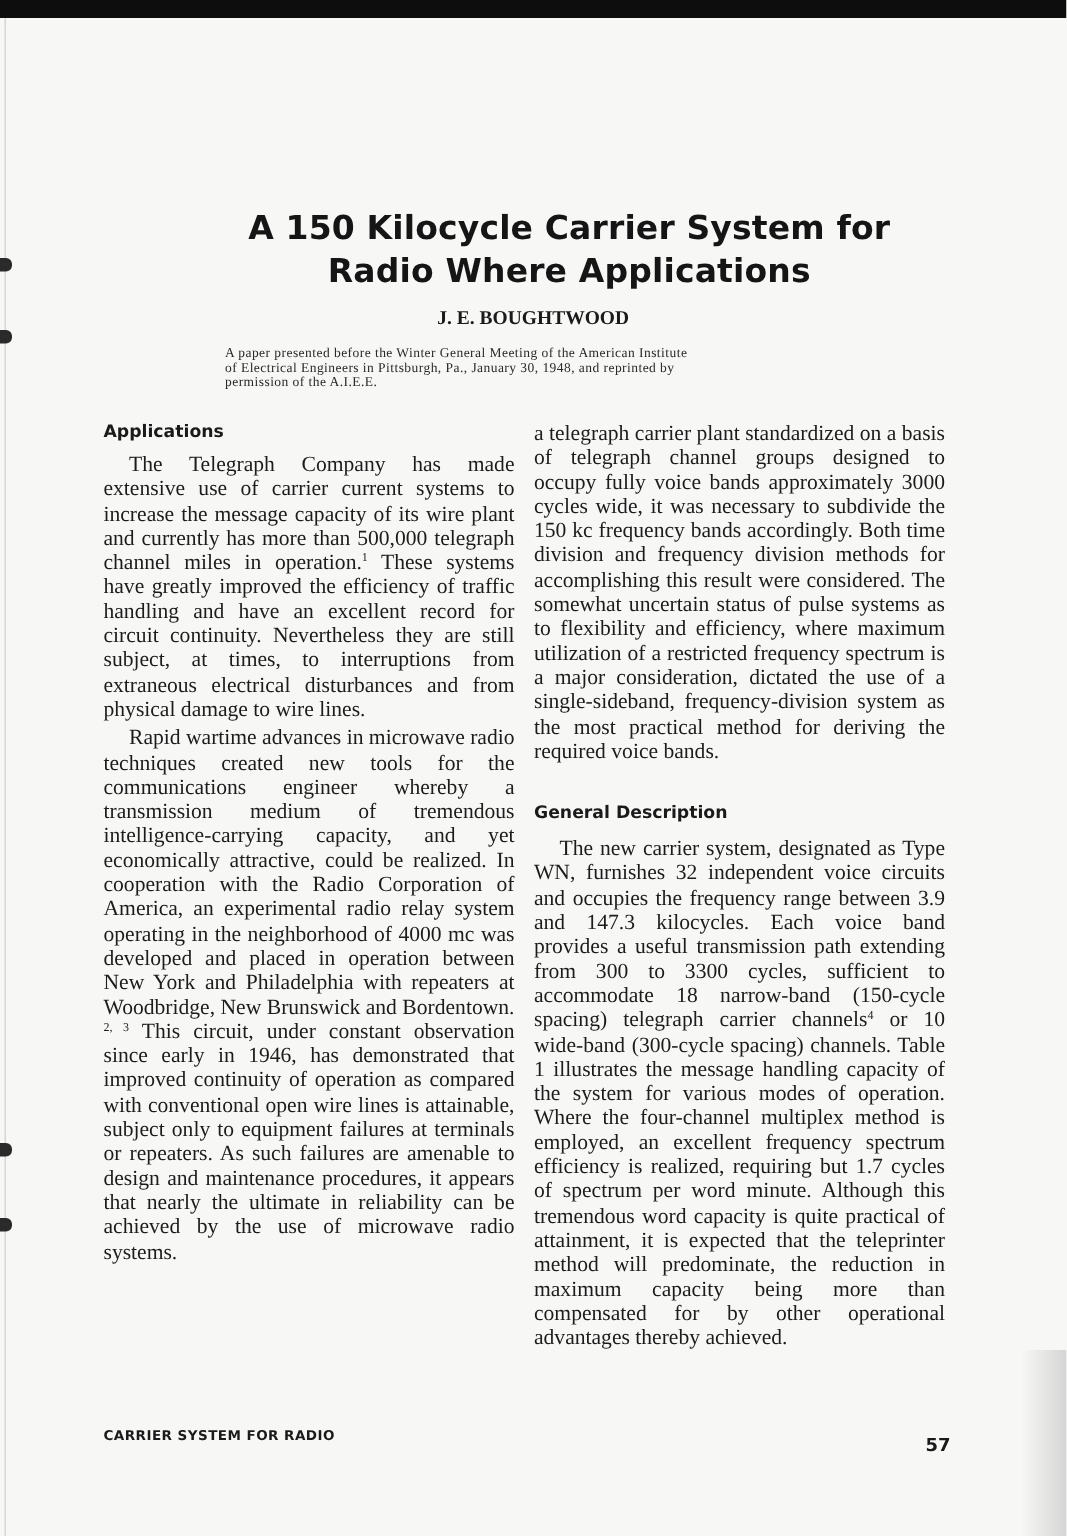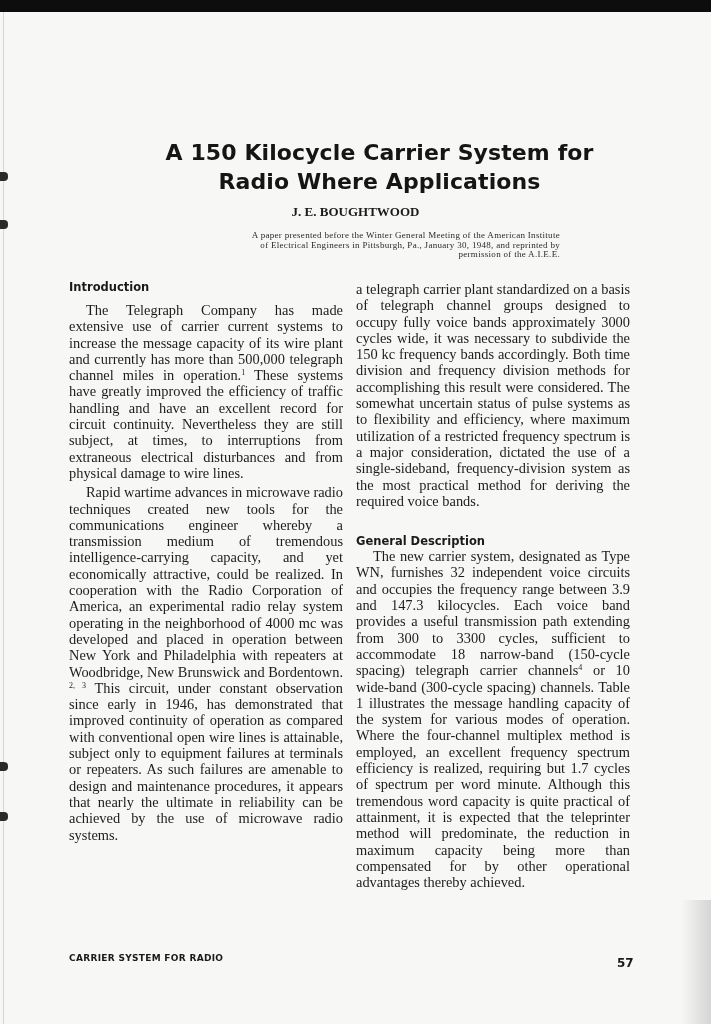--- a/index.html
+++ b/index.html
@@ -18,38 +18,38 @@
   .title {
     position:absolute; left:0; width:711px; top:138px; text-align:center;
     font-family:"DejaVu Sans","Liberation Sans",sans-serif; font-weight:bold;
     font-size:22px; line-height:29px; color:#151515; letter-spacing:0.1px;margin-left:24px;
   }
   .author {
     position:absolute; left:0; width:711px; top:204px; text-align:center;
     font-family:"Liberation Serif",serif; font-weight:bold; font-size:13px; color:#1a1a1a;
   }
   .note {
-    position:absolute; left:150px; width:410px; top:231px; text-align:right;
+    position:absolute; left:150px; width:410px; top:231px; text-align:left;
     font-size:9px; line-height:9.6px; color:#2a2a2a; letter-spacing:0.3px;
   }
   .col {
     position:absolute; top:280px; width:274px;
     font-size:14.4px; line-height:16.3px; text-align:justify;
   }
   .col.left { left:69px; }
   .col.right { left:356px; top:281px; }
   .col p { margin:0; text-indent:17px; }
   .col p.noindent { text-indent:0; }
   .col p + p { margin-top:3px; }
   .heading {
     font-family:"DejaVu Sans","Liberation Sans",sans-serif; font-weight:bold;
     font-size:11.5px; line-height:14px; color:#1a1a1a; text-align:left;
   }
   .col.left .heading { margin-bottom:8px; }
-  .col.right .heading { margin-top:25px; }
+  .col.right .heading { margin-top:25px; margin-bottom:10px; }
   sup { font-size:8px; line-height:0; vertical-align:5px; }
   .footer-left {
     position:absolute; left:69px; top:953px;
     font-family:"DejaVu Sans","Liberation Sans",sans-serif; font-weight:bold;
     font-size:9px; letter-spacing:0.3px; color:#1a1a1a;
   }
   .footer-right {
     position:absolute; left:617px; top:956px;
     font-family:"DejaVu Sans","Liberation Sans",sans-serif; font-weight:bold;
     font-size:12px; color:#1a1a1a;
@@ -73,21 +73,21 @@
 
 <div class="author">J. E. BOUGHTWOOD</div>
 
 <div class="note">
   <div>A paper presented before the Winter General Meeting of the American Institute</div>
   <div>of Electrical Engineers in Pittsburgh, Pa., January 30, 1948, and reprinted by</div>
   <div>permission of the A.I.E.E.</div>
 </div>
 
 <div class="col left">
-  <div class="heading">Introduction</div>
+  <div class="heading">Applications</div>
   <p><span>The Telegraph Company has made extensive use of carrier current systems to increase the message capacity of its wire plant and currently has more than 500,000 telegraph channel miles in operation.</span><sup>1</sup><span> These systems have greatly improved the efficiency of traffic handling and have an excellent record for circuit continuity. Nevertheless they are still subject, at times, to interruptions from extraneous electrical disturbances and from physical damage to wire lines.</span></p>
   <p><span>Rapid wartime advances in microwave radio techniques created new tools for the communications engineer whereby a transmission medium of tremendous intelligence-carrying capacity, and yet economically attractive, could be realized. In cooperation with the Radio Corporation of America, an experimental radio relay system operating in the neighborhood of 4000 mc was developed and placed in operation between New York and Philadelphia with repeaters at Woodbridge, New Brunswick and Bordentown.</span><sup> 2, 3</sup><span> This circuit, under constant observation since early in 1946, has demonstrated that improved continuity of operation as compared with conventional open wire lines is attainable, subject only to equipment failures at terminals or repeaters. As such failures are amenable to design and maintenance procedures, it appears that nearly the ultimate in reliability can be achieved by the use of microwave radio systems.</span></p>
 </div>
 
 <div class="col right">
   <p class="noindent">a telegraph carrier plant standardized on a basis of telegraph channel groups designed to occupy fully voice bands approximately 3000 cycles wide, it was necessary to subdivide the 150 kc frequency bands accordingly. Both time division and frequency division methods for accomplishing this result were considered. The somewhat uncertain status of pulse systems as to flexibility and efficiency, where maximum utilization of a restricted frequency spectrum is a major consideration, dictated the use of a single-sideband, frequency-division system as the most practical method for deriving the required voice bands.</p>
   <div class="heading">General Description</div>
   <p><span>The new carrier system, designated as Type WN, furnishes 32 independent voice circuits and occupies the frequency range between 3.9 and 147.3 kilocycles. Each voice band provides a useful transmission path extending from 300 to 3300 cycles, sufficient to accommodate 18 narrow-band (150-cycle spacing) telegraph carrier channels</span><sup>4</sup><span> or 10 wide-band (300-cycle spacing) channels. Table 1 illustrates the message handling capacity of the system for various modes of operation. Where the four-channel multiplex method is employed, an excellent frequency spectrum efficiency is realized, requiring but 1.7 cycles of spectrum per word minute. Although this tremendous word capacity is quite practical of attainment, it is expected that the teleprinter method will predominate, the reduction in maximum capacity being more than compensated for by other operational advantages thereby achieved.</span></p>
 </div>
 

